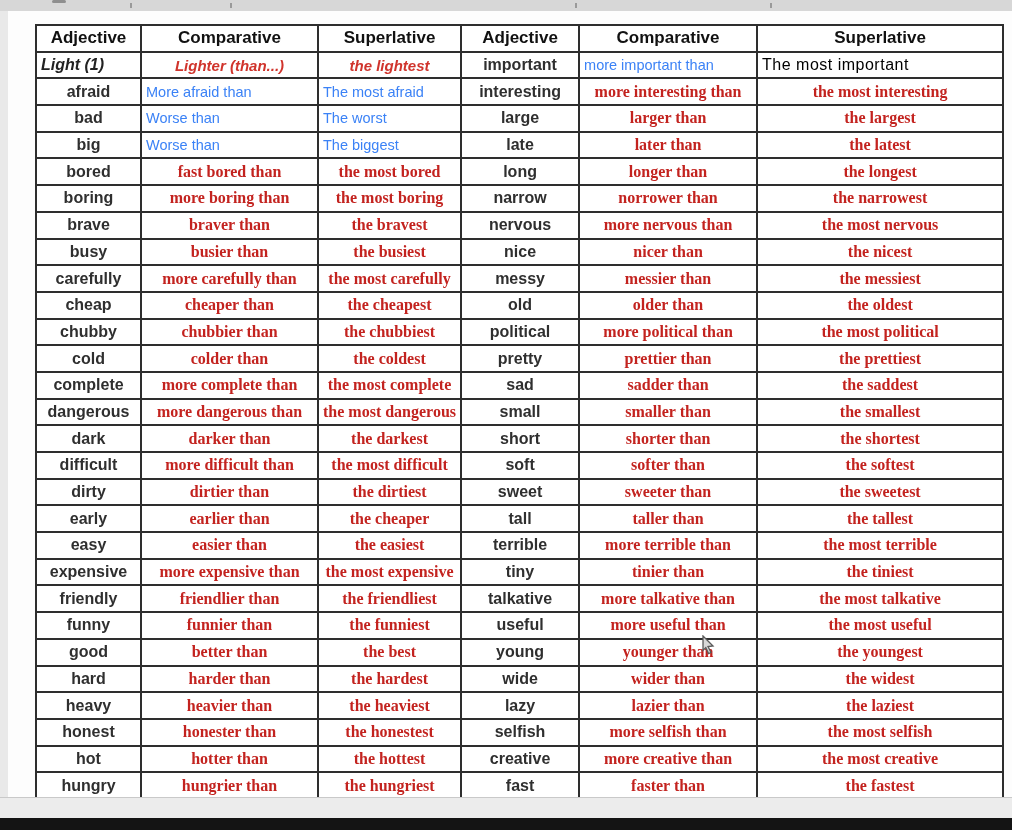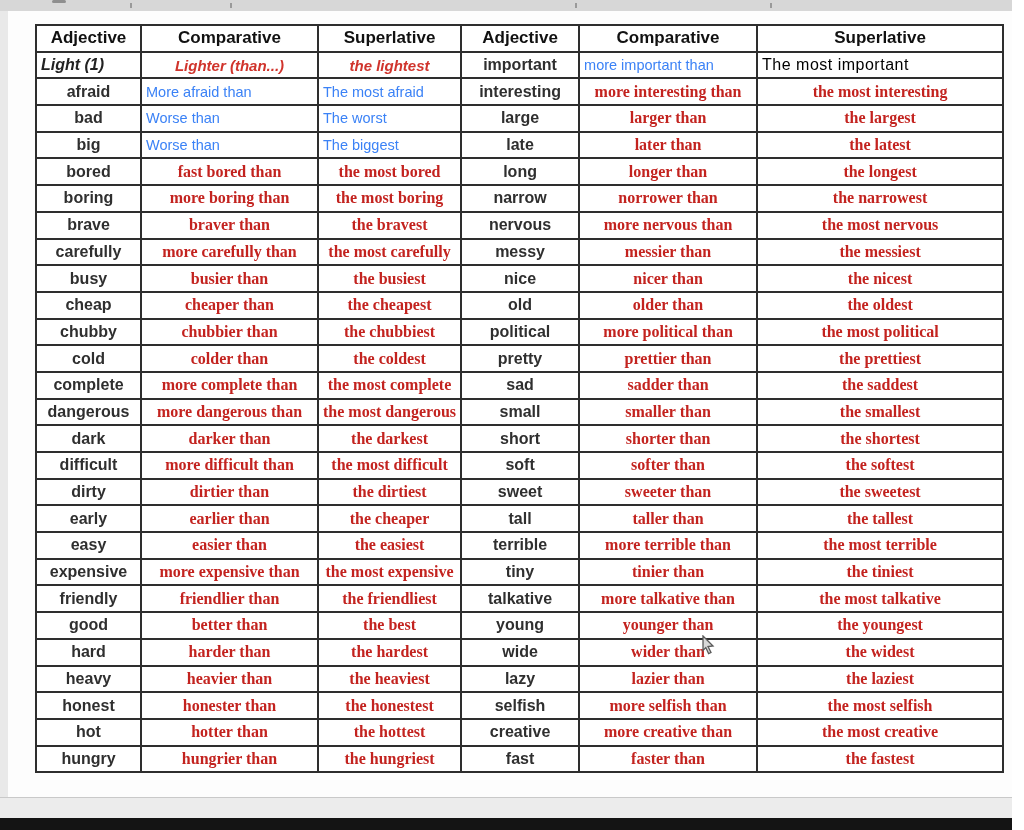--- a/index.html
+++ b/index.html
@@ -110,36 +110,36 @@
           </tr>
           <tr>
             <td class="adj">brave</td>
             <td class="red">braver than</td>
             <td class="red">the bravest</td>
             <td class="adj">nervous</td>
             <td class="red">more nervous than</td>
             <td class="red">the most nervous</td>
           </tr>
           <tr>
+            <td class="adj">busy</td>
+            <td class="red">busier than</td>
+            <td class="red">the busiest</td>
+            <td class="adj">nice</td>
+            <td class="red">nicer than</td>
+            <td class="red">the nicest</td>
+          </tr>
+          <tr>
             <td class="adj">carefully</td>
             <td class="red">more carefully than</td>
             <td class="red">the most carefully</td>
             <td class="adj">messy</td>
             <td class="red">messier than</td>
             <td class="red">the messiest</td>
           </tr>
           <tr>
-            <td class="adj">busy</td>
-            <td class="red">busier than</td>
-            <td class="red">the busiest</td>
-            <td class="adj">nice</td>
-            <td class="red">nicer than</td>
-            <td class="red">the nicest</td>
-          </tr>
-          <tr>
             <td class="adj">cheap</td>
             <td class="red">cheaper than</td>
             <td class="red">the cheapest</td>
             <td class="adj">old</td>
             <td class="red">older than</td>
             <td class="red">the oldest</td>
           </tr>
           <tr>
             <td class="adj">chubby</td>
             <td class="red">chubbier than</td>
@@ -222,20 +222,28 @@
           </tr>
           <tr>
             <td class="adj">friendly</td>
             <td class="red">friendlier than</td>
             <td class="red">the friendliest</td>
             <td class="adj">talkative</td>
             <td class="red">more talkative than</td>
             <td class="red">the most talkative</td>
           </tr>
           <tr>
+            <td class="adj">funny</td>
+            <td class="red">funnier than</td>
+            <td class="red">the funniest</td>
+            <td class="adj">useful</td>
+            <td class="red">more useful than</td>
+            <td class="red">the most useful</td>
+          </tr>
+          <tr>
             <td class="adj">good</td>
             <td class="red">better than</td>
             <td class="red">the best</td>
             <td class="adj">young</td>
             <td class="red">younger than</td>
             <td class="red">the youngest</td>
           </tr>
           <tr>
             <td class="adj">hard</td>
             <td class="red">harder than</td>

